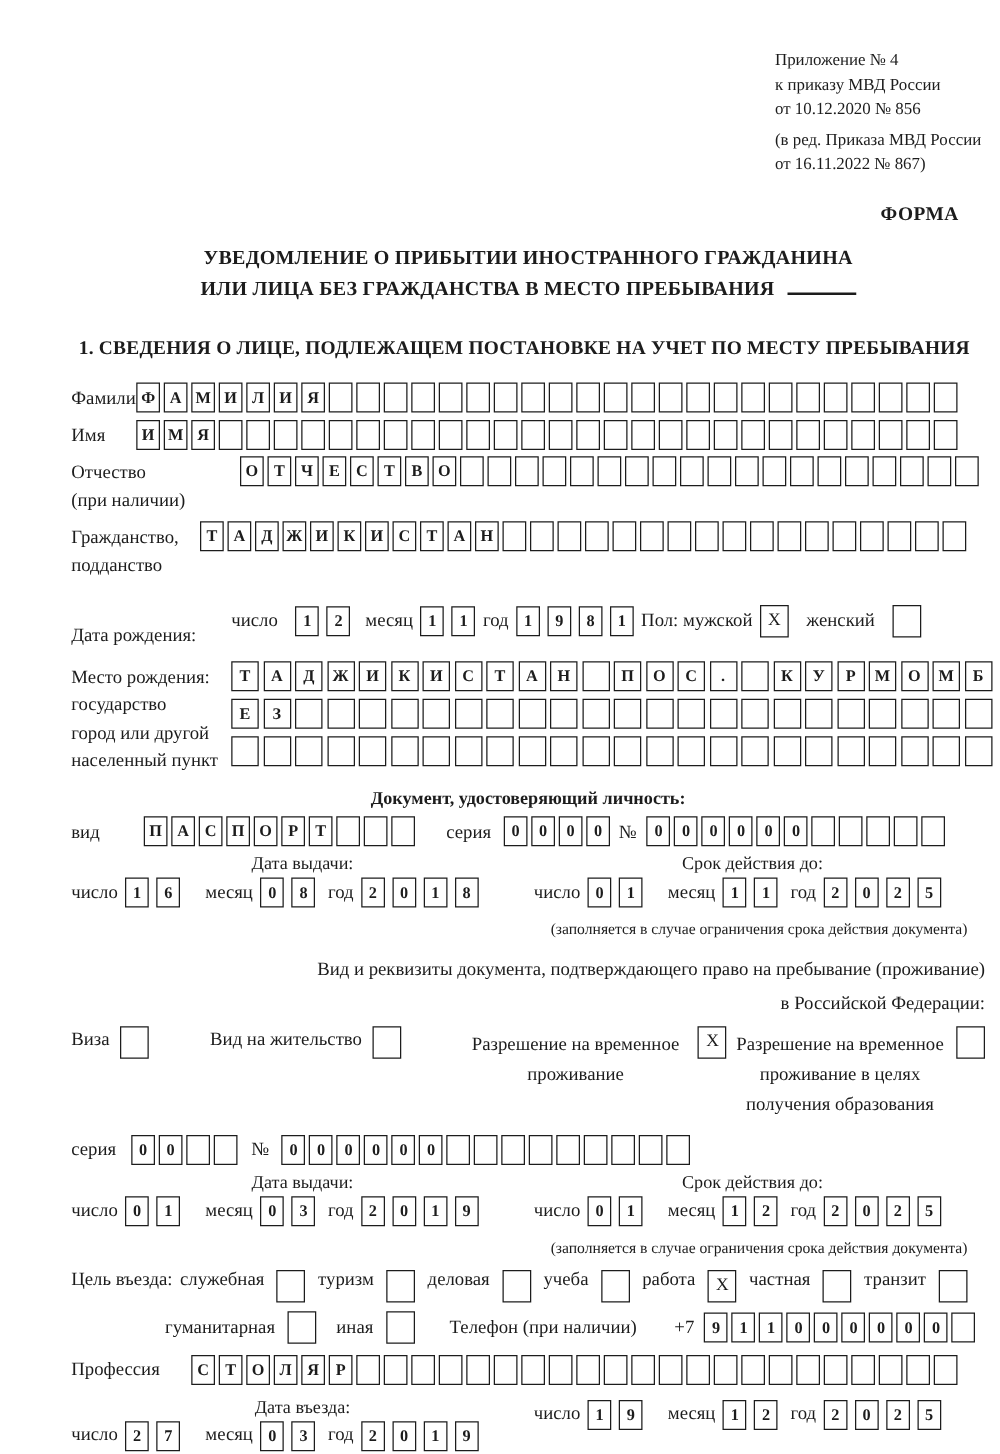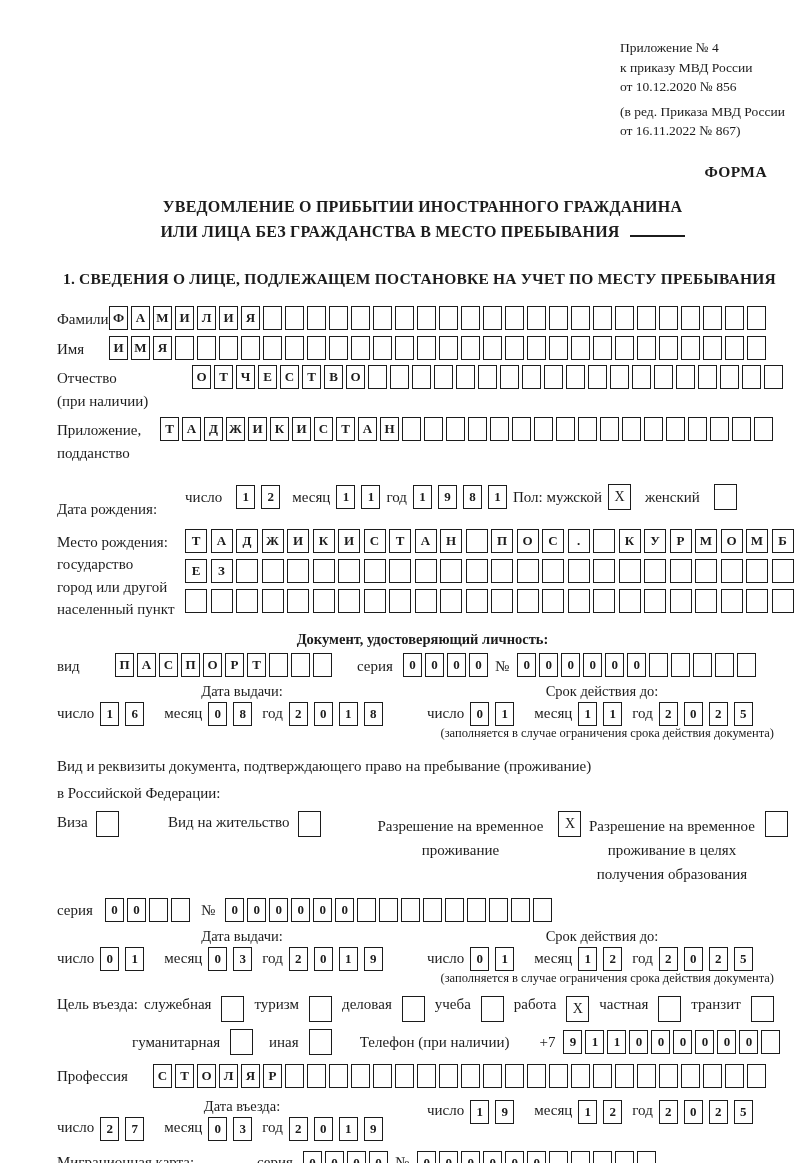--- a/index.html
+++ b/index.html
@@ -38,22 +38,22 @@
   
   .dates-pair{display:flex;margin-top:6px;}
   .dgroup{display:flex;flex-direction:column;}
   .dheading{text-align:center;font-size:14.5px;}
   .dline{white-space:nowrap;margin-top:2px;}
   .dline .dlabel{padding-right:6px;}
   .dline .dlabel2{padding:0 6px 0 14px;}
   .g-left{width:370px;}
   .g-right{width:350px;}
   .note{font-size:12.5px;}
-  .note-right{text-align:right;padding-right:14px;margin-top:0;}
-  .intro{margin-top:12px;line-height:1.8;}
+  .note-right{text-align:right;padding-right:14px;margin-top:10px;}
+  .intro{margin-top:12px;line-height:1.8;text-align:right;}
   
   .opts{display:flex;margin-top:4px;align-items:flex-start;}
   .opt{display:flex;align-items:flex-start;}
   .opt .olbl{padding-right:8px;padding-top:3px;}
   .opt .center{text-align:center;white-space:pre-line;line-height:1.6;}
   .purpose-row{display:flex;align-items:flex-start;margin-top:10px;}
   .purpose-row .plbl{padding-right:6px;}
   .purpose-row .cb{margin-right:10px;margin-left:4px;}
   .purpose-row .cb:last-child{margin-right:0;}
   .phone-row{display:flex;align-items:center;margin-top:7px;margin-left:75px;}
@@ -95,21 +95,21 @@
   <div class="frow">
     <div class="lbl w135">
       <div>Отчество</div>
       <div>(при наличии)</div>
     </div>
     <div class="boxes"><span class="box">О</span><span class="box">Т</span><span class="box">Ч</span><span class="box">Е</span><span class="box">С</span><span class="box">Т</span><span class="box">В</span><span class="box">О</span><span class="box"></span><span class="box"></span><span class="box"></span><span class="box"></span><span class="box"></span><span class="box"></span><span class="box"></span><span class="box"></span><span class="box"></span><span class="box"></span><span class="box"></span><span class="box"></span><span class="box"></span><span class="box"></span><span class="box"></span><span class="box"></span><span class="box"></span><span class="box"></span><span class="box"></span></div>
   </div>
 
   <div class="frow">
     <div class="lbl w103">
-      <div>Приложение,</div>
+      <div>Гражданство,</div>
       <div>подданство</div>
     </div>
     <div class="boxes"><span class="box">Т</span><span class="box">А</span><span class="box">Д</span><span class="box">Ж</span><span class="box">И</span><span class="box">К</span><span class="box">И</span><span class="box">С</span><span class="box">Т</span><span class="box">А</span><span class="box">Н</span><span class="box"></span><span class="box"></span><span class="box"></span><span class="box"></span><span class="box"></span><span class="box"></span><span class="box"></span><span class="box"></span><span class="box"></span><span class="box"></span><span class="box"></span><span class="box"></span><span class="box"></span><span class="box"></span><span class="box"></span><span class="box"></span><span class="box"></span></div>
   </div>
 
   <div class="frow mt8" style="align-items:center;">
     <div class="lbl" style="padding-right:22px;margin-top:24px;">Дата рождения:</div>
     <span class="inline-lbl" style="padding-right:14px;">число</span>
     <span class="boxes dateb"><span class="box">1</span><span class="box">2</span></span>
     <span class="inline-lbl">месяц</span>

